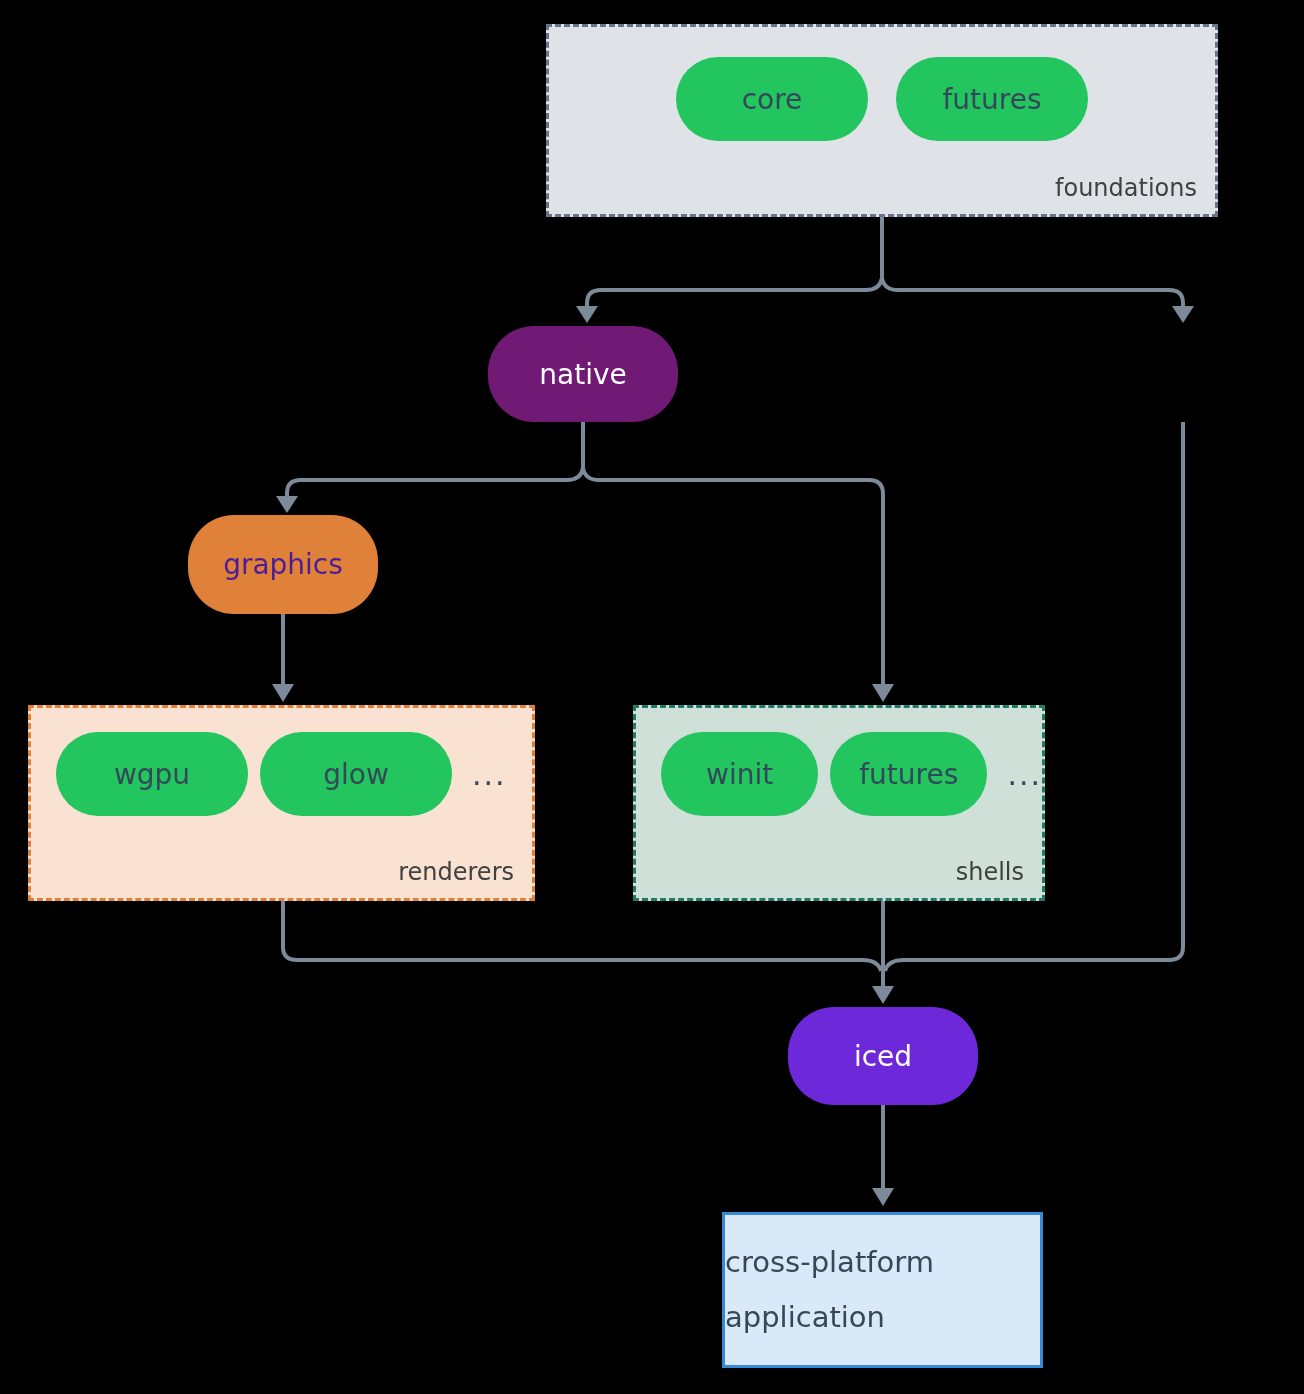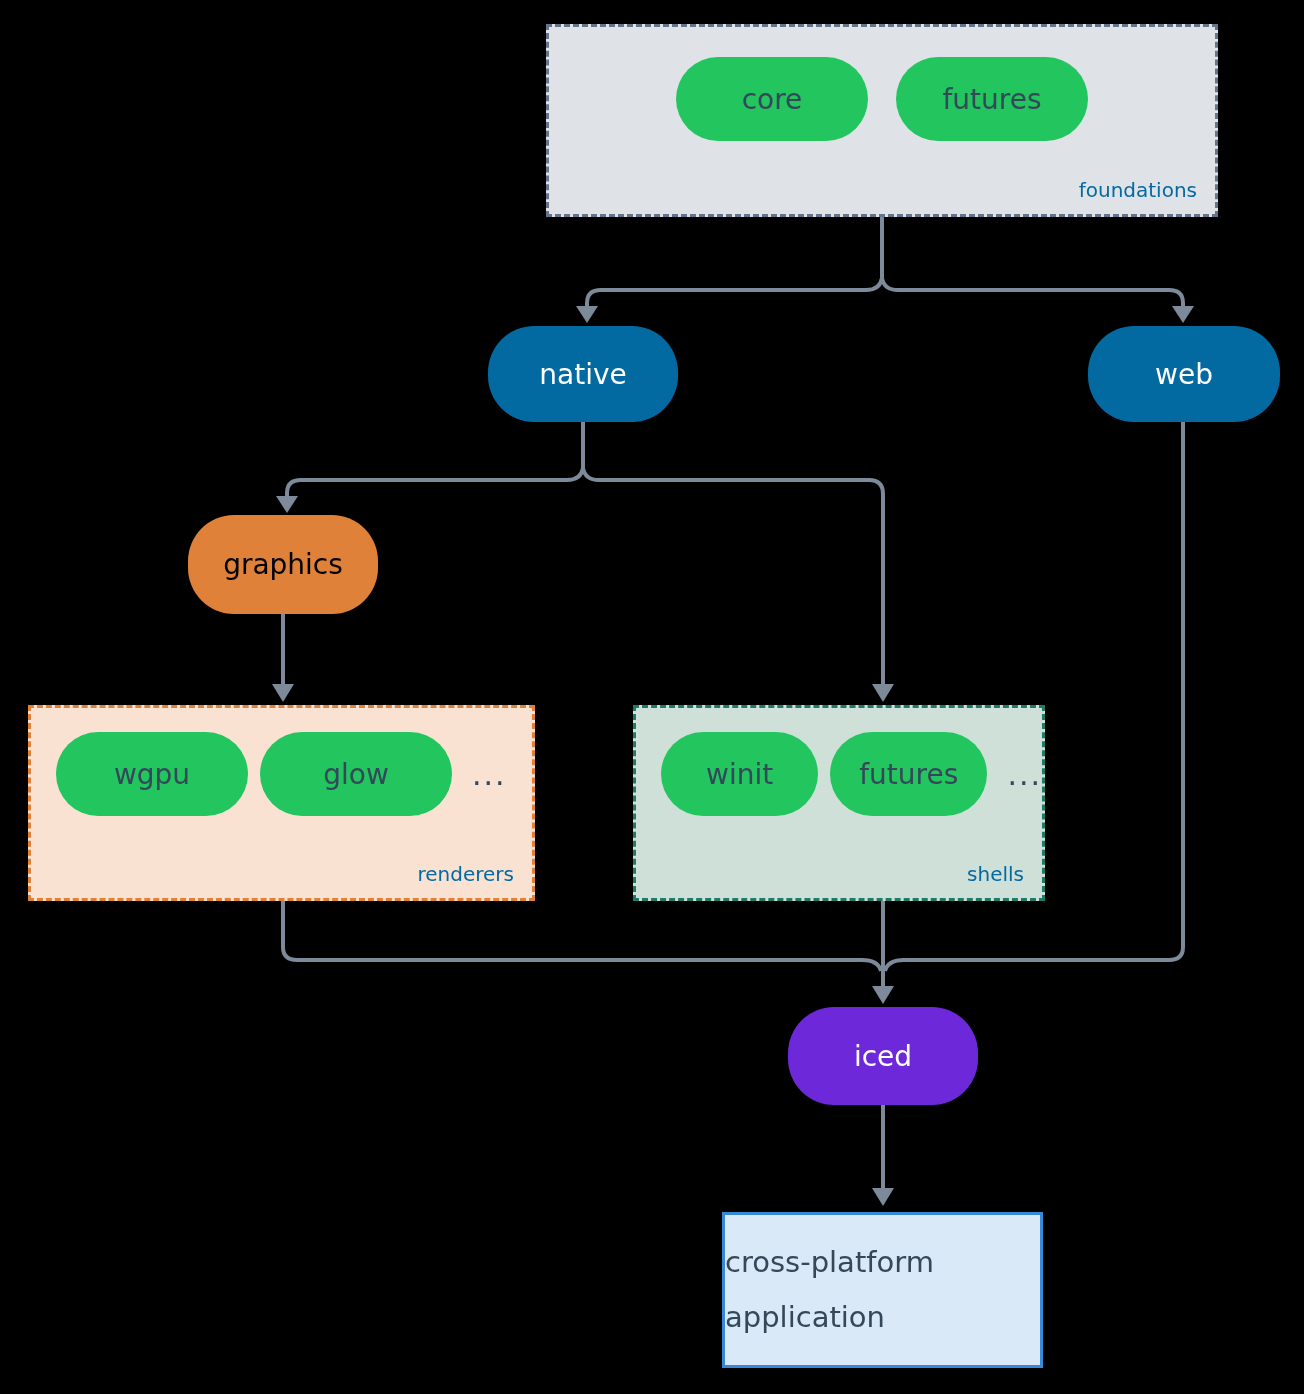--- a/index.html
+++ b/index.html
@@ -51,22 +51,22 @@
     padding-top: 30px;
   }
   .group-renderers .pill-row,
   .group-shells .pill-row {
     gap: 12px;
     padding: 24px 0 0 25px;
   }
   .group-label {
     position: absolute;
     right: 18px; bottom: 12px;
-    font-size: 20px;
-    color: #0369a1;
+    font-size: 24px;
+    color: #404040;
   }
   .ellipsis {
     font-size: 30px;
     color: #35485a;
     margin-left: 8px;
     letter-spacing: 2px;
   }
   
   .pill {
     box-sizing: border-box;
@@ -79,26 +79,26 @@
   .pill-white {
     width: 192px; height: 84px;
     background: #22c55e;
     color: #35485a;
     border-radius: 42px;
   }
   .node {
     position: absolute;
   }
   .pill-purple {
-    background: #0369a1;
+    background: #701a75;
     color: #ffffff;
   }
   .pill-orange {
     background: #e0813a;
-    color: #000000;
+    color: #4c1d95;
   }
   .pill-blue {
     background: #6d28d9;
     color: #ffffff;
   }
   .node-native  { left: 488px; top: 326px; width: 190px; height: 96px; }
   .node-web     { left: 1088px; top: 326px; width: 192px; height: 96px; }
   .node-graphics{ left: 188px; top: 515px; width: 190px; height: 99px; }
   .node-iced    { left: 788px; top: 1007px; width: 190px; height: 98px; }
   
@@ -155,21 +155,20 @@
 
   <div class="group group-foundations">
     <div class="pill-row">
       <div class="pill pill-white">core</div>
       <div class="pill pill-white">futures</div>
     </div>
     <div class="group-label">foundations</div>
   </div>
 
   <div class="pill pill-purple node node-native">native</div>
-  <div class="pill pill-purple node node-web">web</div>
 
   <div class="pill pill-orange node node-graphics">graphics</div>
 
   <div class="group group-renderers">
     <div class="pill-row">
       <div class="pill pill-white">wgpu</div>
       <div class="pill pill-white">glow</div>
       <span class="ellipsis">...</span>
     </div>
     <div class="group-label">renderers</div>

